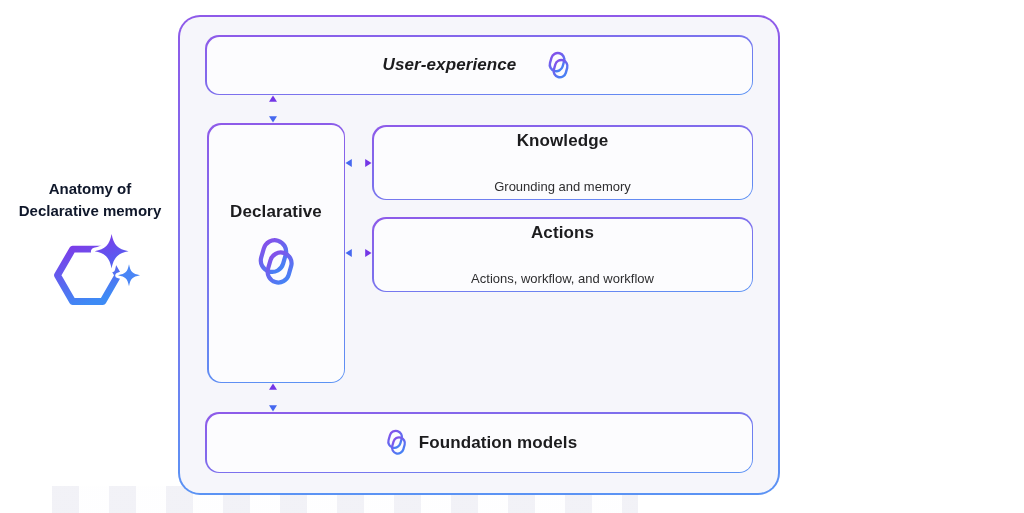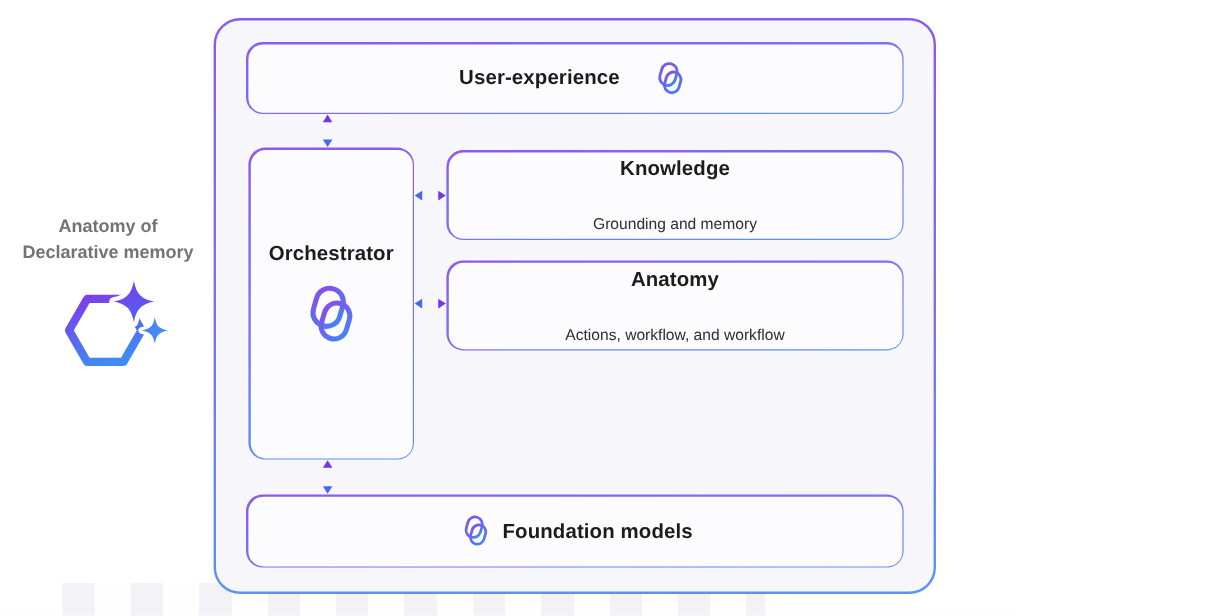--- a/index.html
+++ b/index.html
@@ -12,21 +12,21 @@
   *{box-sizing:border-box;}
   html,body{margin:0;padding:0;}
   body{width:1024px;height:513px;position:relative;overflow:hidden;
        background:var(--page-bg);
        font-family:"Liberation Sans","DejaVu Sans",sans-serif;color:var(--text-dark);}
   .stage{position:absolute;inset:0;}
   .defs-svg{position:absolute;width:0;height:0;overflow:hidden;}
 
   
   .side{position:absolute;left:8px;top:178px;width:164px;text-align:center;}
-  .side-title{font-size:15px;font-weight:bold;line-height:22px;color:#737373;}
+  .side-title{font-size:15px;font-weight:bold;line-height:22px;color:#0f172a;}
   .agent-icon{position:absolute;left:42px;top:46px;width:92px;height:88px;}
 
   
   .bottom-stripes{position:absolute;left:52px;top:486px;width:586px;height:27px;
     background:repeating-linear-gradient(90deg,
       rgba(231,231,240,.55) 0px, rgba(231,231,240,.55) 27px,
       rgba(250,250,253,.15) 27px, rgba(250,250,253,.15) 57px);}
 
   
   .container{position:absolute;left:178px;top:15px;width:602px;height:480px;
@@ -37,21 +37,21 @@
   
   .gbox{position:absolute;border-radius:14px;
     background:linear-gradient(172deg,var(--border-purple) 0%,#7a74ee 55%,var(--border-blue) 100%);}
   .gbox-inner{position:absolute;inset:1.5px;border-radius:12.5px;background:var(--box-bg);
     display:flex;align-items:center;justify-content:center;gap:28px;}
   .col{flex-direction:column;}
   .box-title{font-size:17px;font-weight:bold;color:var(--text-dark);letter-spacing:.1px;}
   .box-sub{font-size:13px;color:var(--text-sub);margin-top:0;}
 
   .ux{left:25px;top:18px;width:548px;height:60px;}
-  .ux .gbox-inner{gap:26px;}
+  .ux .gbox-inner{gap:26px;font-style:italic;}
   .orch{left:27px;top:106px;width:138px;height:260px;}
   .orch .gbox-inner{gap:13px;padding-bottom:16px;}
   .knw{left:192px;top:108px;width:381px;height:75px;}
   .skl{left:192px;top:200px;width:381px;height:75px;}
   .fnd{left:25px;top:395px;width:548px;height:61px;}
   .fnd .gbox-inner{gap:7px;}
 
   .copilot{display:block;}
   .sz32{width:33px;height:31px;}
   .sz56{width:58px;height:54px;}
@@ -110,37 +110,37 @@
         <div class="gbox-inner">
           <span class="box-title">User-experience</span>
           <svg class="copilot sz32" viewBox="0 0 64 64">
               <use href="#copilot-shape"></use>
             </svg>
         </div>
       </div>
 
       <div class="gbox orch">
         <div class="gbox-inner col">
-          <span class="box-title">Orchestrator</span>
+          <span class="box-title">Declarative</span>
           <svg class="copilot sz56" viewBox="0 0 64 64">
               <use href="#copilot-shape"></use>
             </svg>
         </div>
       </div>
 
       <div class="gbox knw">
         <div class="gbox-inner col">
           <span class="box-title">Knowledge</span>
           <span class="box-sub">Grounding and memory</span>
         </div>
       </div>
 
       <div class="gbox skl">
         <div class="gbox-inner col">
-          <span class="box-title">Anatomy</span>
+          <span class="box-title">Actions</span>
           <span class="box-sub">Actions, workflow, and workflow</span>
         </div>
       </div>
 
       <div class="gbox fnd">
         <div class="gbox-inner">
           <svg class="copilot sz30" viewBox="0 0 64 64">
               <use href="#copilot-shape"></use>
             </svg>
           <span class="box-title">Foundation models</span>

